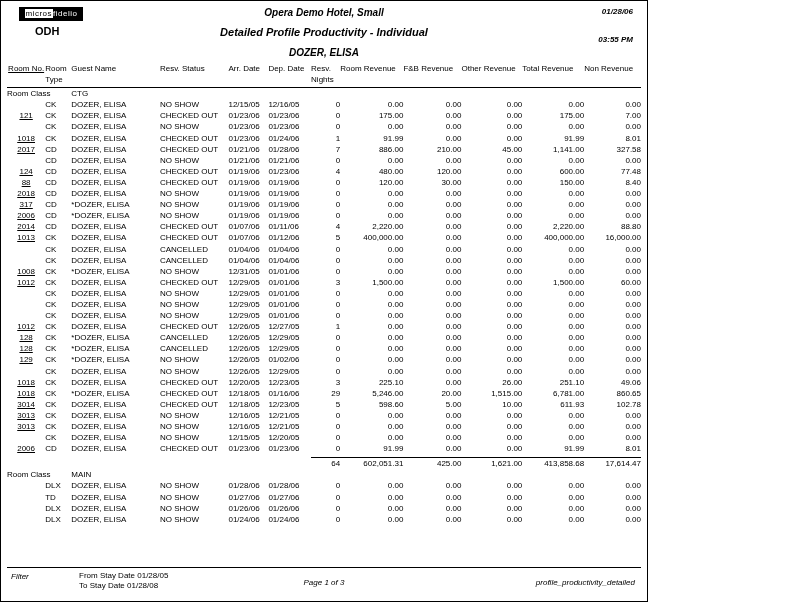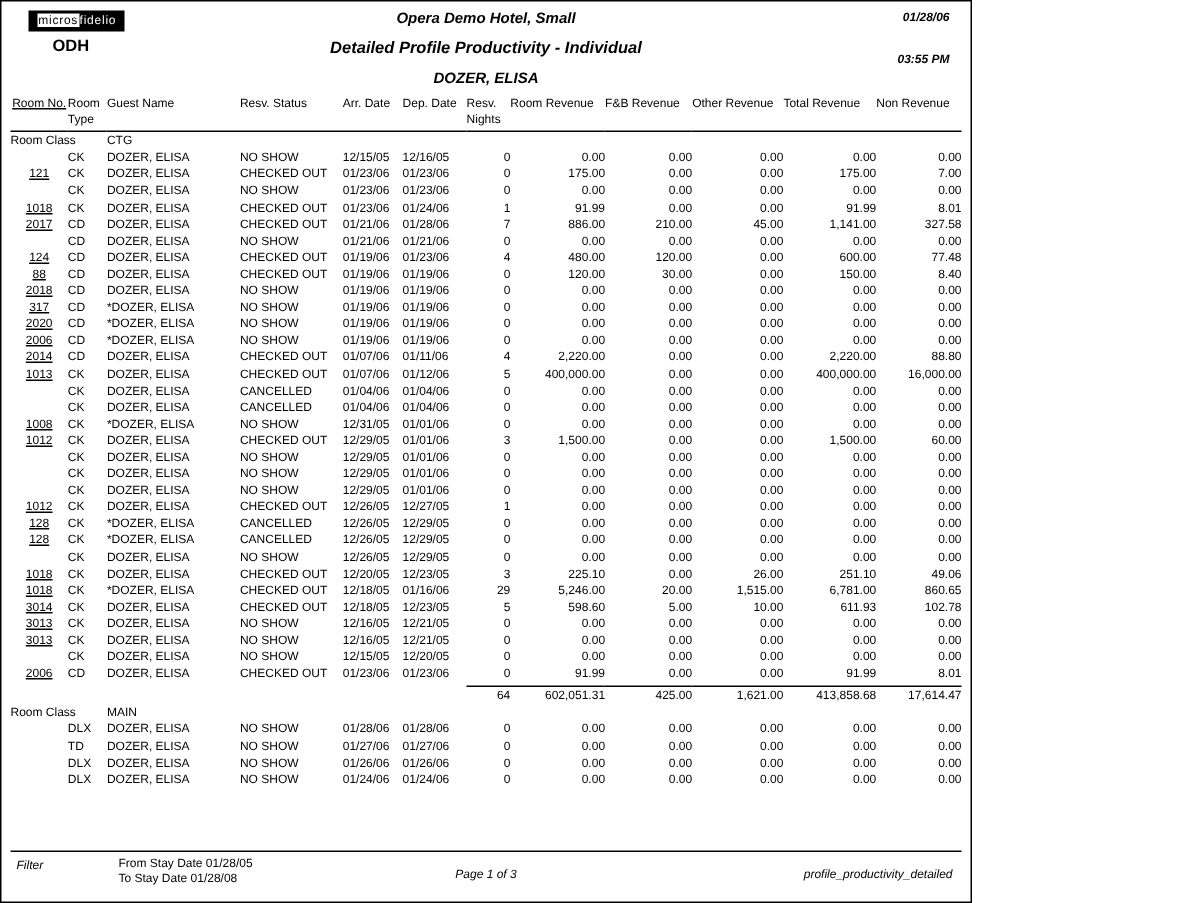--- a/index.html
+++ b/index.html
@@ -384,34 +384,20 @@
             <td class="c-arr">01/19/06</td>
             <td class="c-dep">01/19/06</td>
             <td class="c-nights">0</td>
             <td class="c-room-rev">0.00</td>
             <td class="c-fb">0.00</td>
             <td class="c-other">0.00</td>
             <td class="c-total">0.00</td>
             <td class="c-non">0.00</td>
           </tr>
           <tr>
-            <td class="c-room">2020</td>
-            <td class="c-type">CD</td>
-            <td class="c-guest">*DOZER, ELISA</td>
-            <td class="c-status">NO SHOW</td>
-            <td class="c-arr">01/19/06</td>
-            <td class="c-dep">01/19/06</td>
-            <td class="c-nights">0</td>
-            <td class="c-room-rev">0.00</td>
-            <td class="c-fb">0.00</td>
-            <td class="c-other">0.00</td>
-            <td class="c-total">0.00</td>
-            <td class="c-non">0.00</td>
-          </tr>
-          <tr>
             <td class="c-room">2006</td>
             <td class="c-type">CD</td>
             <td class="c-guest">*DOZER, ELISA</td>
             <td class="c-status">NO SHOW</td>
             <td class="c-arr">01/19/06</td>
             <td class="c-dep">01/19/06</td>
             <td class="c-nights">0</td>
             <td class="c-room-rev">0.00</td>
             <td class="c-fb">0.00</td>
             <td class="c-other">0.00</td>
@@ -572,20 +558,34 @@
             <td class="c-total">0.00</td>
             <td class="c-non">0.00</td>
           </tr>
           <tr>
             <td class="c-room">128</td>
             <td class="c-type">CK</td>
             <td class="c-guest">*DOZER, ELISA</td>
             <td class="c-status">CANCELLED</td>
             <td class="c-arr">12/26/05</td>
             <td class="c-dep">12/29/05</td>
+            <td class="c-nights">0</td>
+            <td class="c-room-rev">0.00</td>
+            <td class="c-fb">0.00</td>
+            <td class="c-other">0.00</td>
+            <td class="c-total">0.00</td>
+            <td class="c-non">0.00</td>
+          </tr>
+          <tr>
+            <td class="c-room">129</td>
+            <td class="c-type">CK</td>
+            <td class="c-guest">*DOZER, ELISA</td>
+            <td class="c-status">NO SHOW</td>
+            <td class="c-arr">12/26/05</td>
+            <td class="c-dep">01/02/06</td>
             <td class="c-nights">0</td>
             <td class="c-room-rev">0.00</td>
             <td class="c-fb">0.00</td>
             <td class="c-other">0.00</td>
             <td class="c-total">0.00</td>
             <td class="c-non">0.00</td>
           </tr>
           <tr>
             <td class="c-room"></td>
             <td class="c-type">CK</td>

